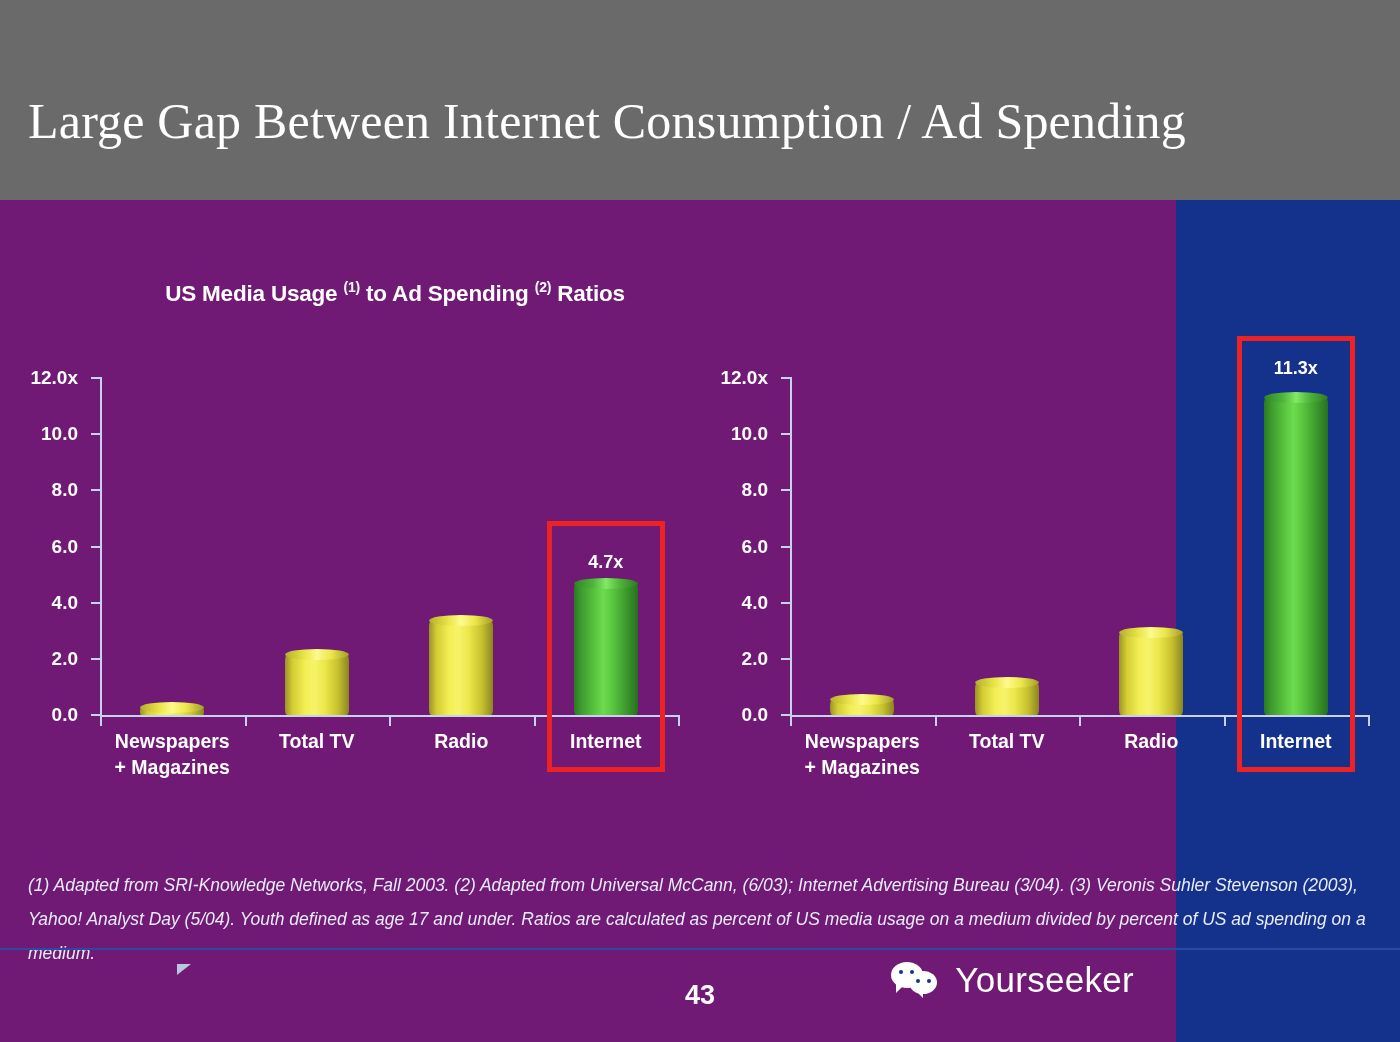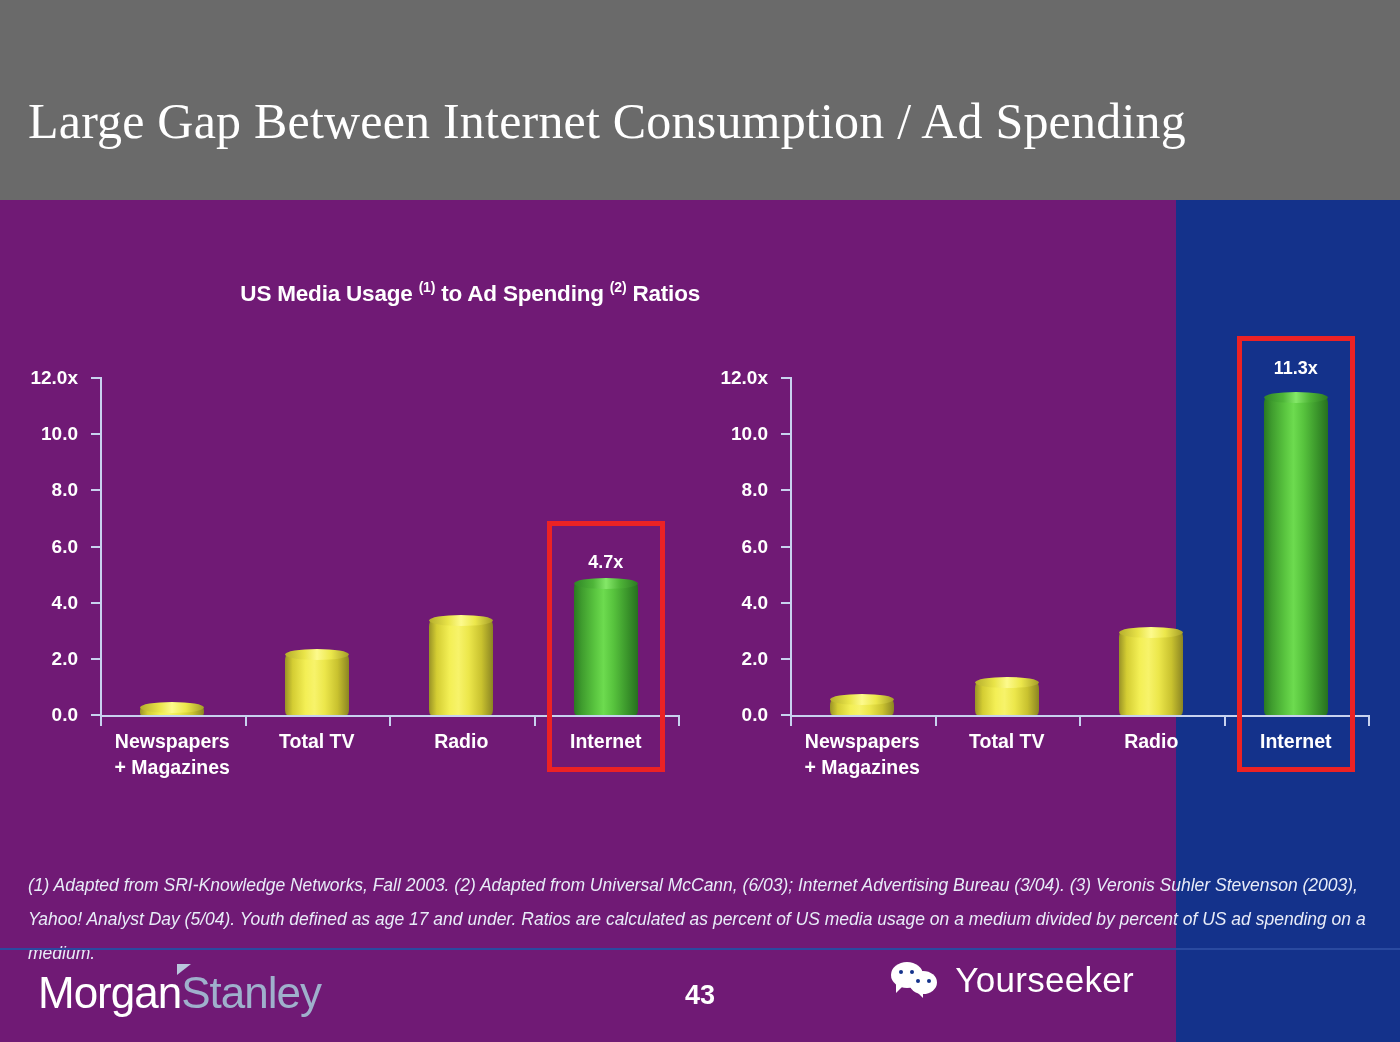--- a/index.html
+++ b/index.html
@@ -41,21 +41,21 @@
   .panel-title {
     position: absolute; left: 0; top: 0;
     width: 100%;
     text-align: center;
     color: #ffffff;
     font-size: 22.5px;
     font-weight: bold;
     line-height: 35px;
     letter-spacing: -0.2px;
   }
-  #panel-left .panel-title { text-align: right; padding-left: 80px; }
+  #panel-left .panel-title { text-align: center; padding-left: 80px; }
   .panel-title sup { font-size: 14px; vertical-align: super; font-weight: bold; }
 
   
   .plot {
     position: absolute;
     left: 90px; top: 100px;       
     width: 580px; height: 350px;  
   }
 
   .axis-v {
@@ -347,21 +347,20 @@
           <div>Internet</div>
         </div>
         <div class="highlight-box" style="left: 446.75px; top: -34.3417px; width: 118px; height: 436.342px;"></div>
       </div>
   </div>
 
   <div id="footnote">(1) Adapted from SRI-Knowledge Networks, Fall 2003.  (2) Adapted from Universal McCann, (6/03); Internet Advertising Bureau (3/04). (3) Veronis Suhler Stevenson (2003), Yahoo! Analyst Day (5/04).  Youth defined as age 17 and under.  Ratios are calculated as percent of US media usage on a medium divided by percent of US ad spending on a medium.</div>
 
   <div id="footer-rule"></div>
 
-  <div id="ms-logo"><span class="ms-a">Morgan</span><span class="ms-b">Stanley</span></div>
   <div id="ms-mark"></div>
 
   <div id="page-number">43</div>
 
   <div id="brand">
     <div class="wechat">
       <div class="bub b1"></div>
         <div class="b1t"></div>
       <div class="bub b2"></div>
         <div class="b2t"></div>

